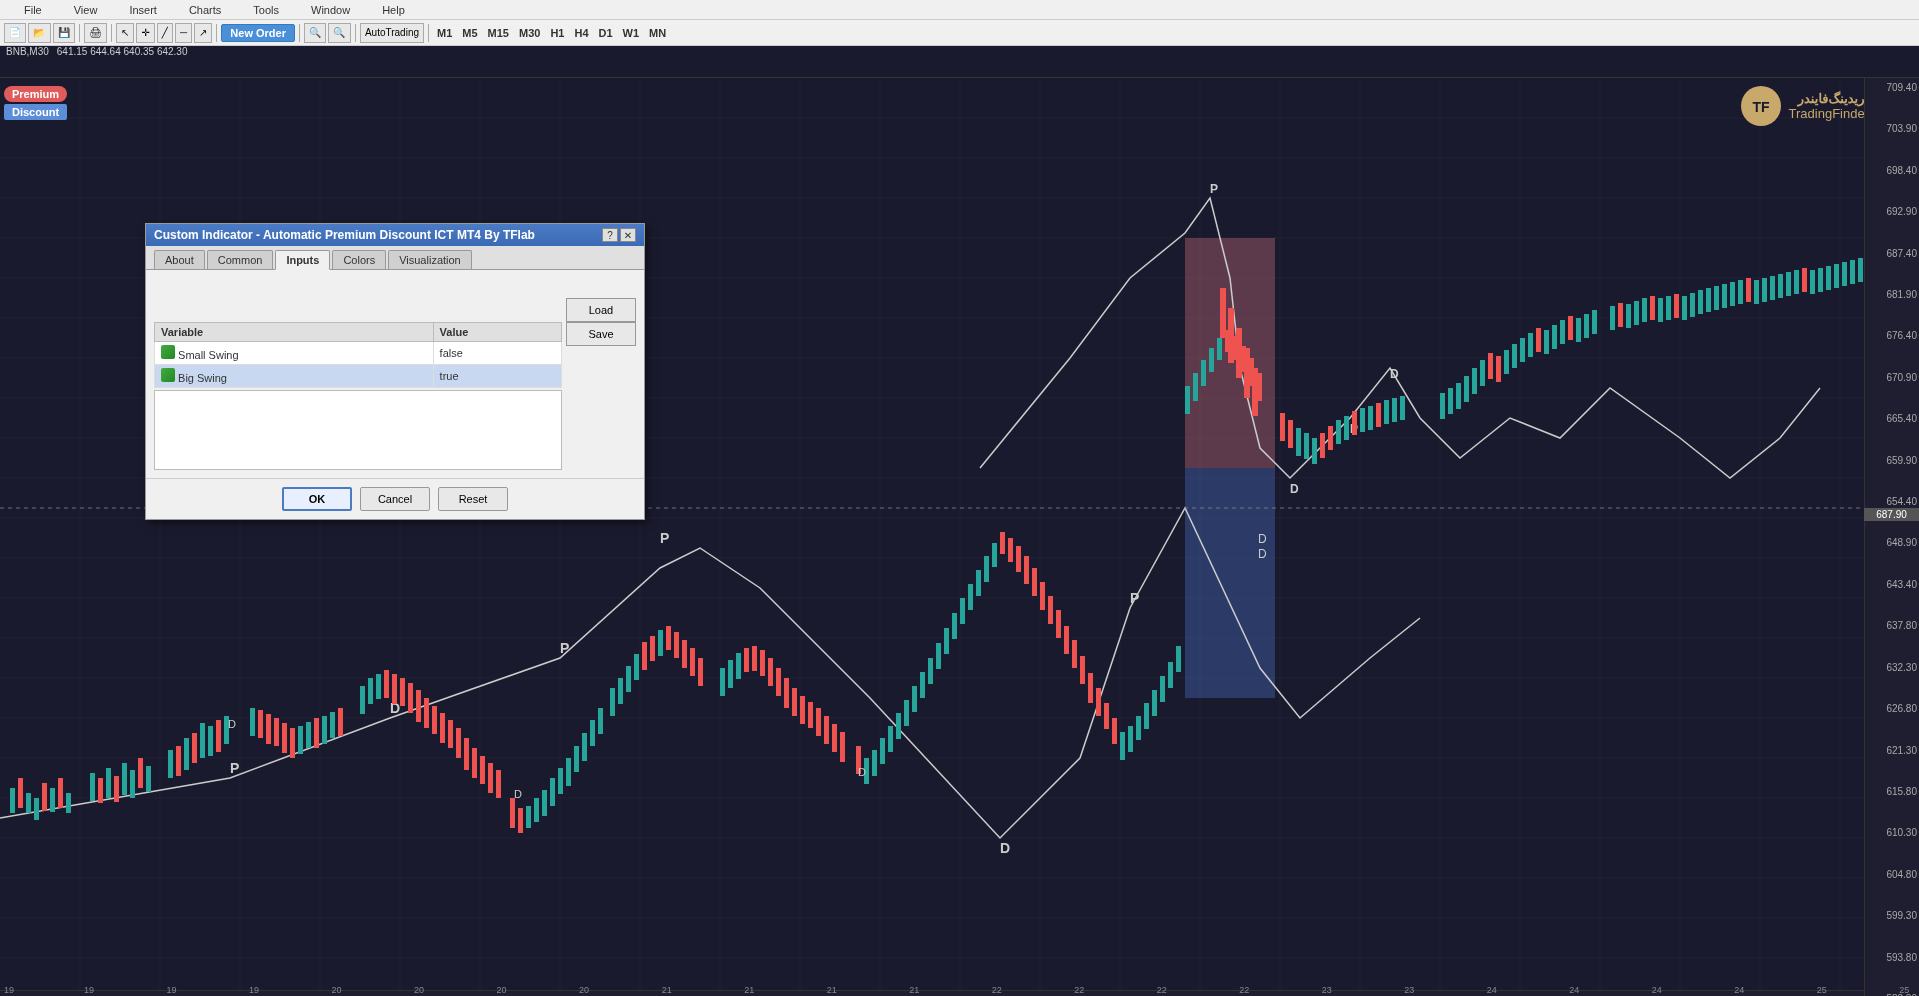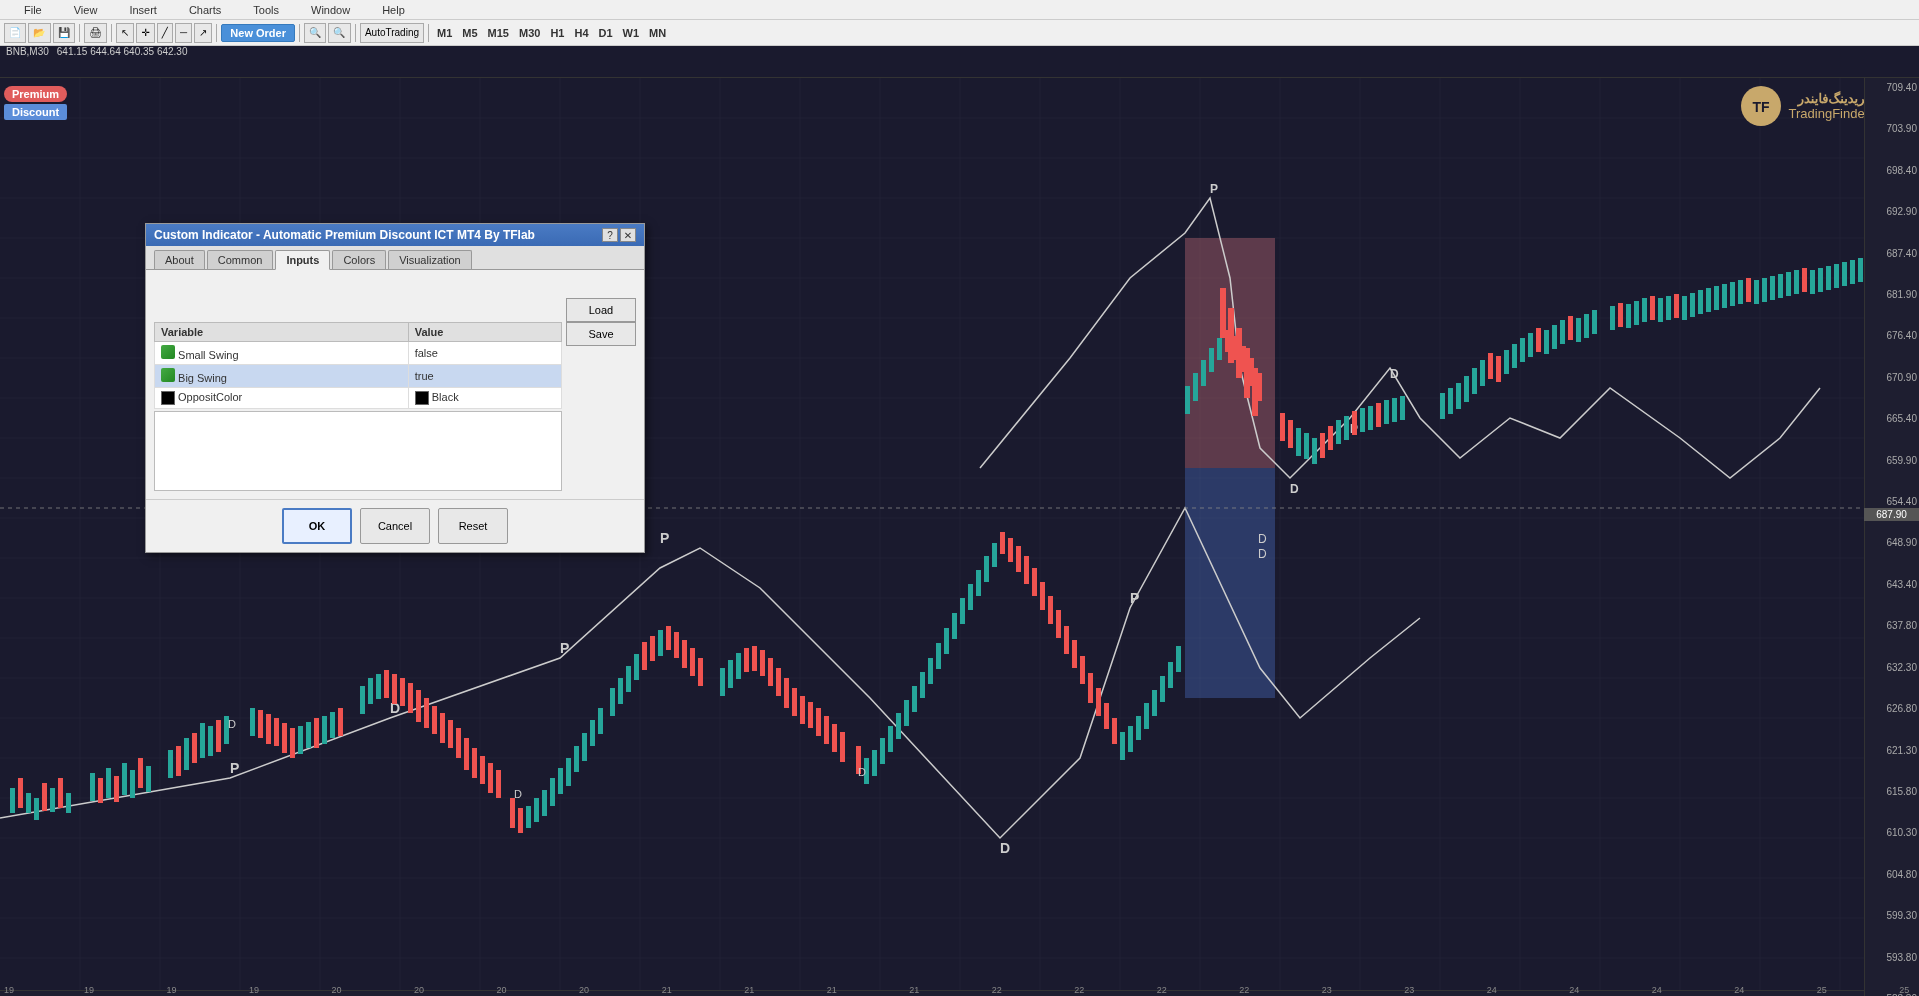--- a/index.html
+++ b/index.html
@@ -281,21 +281,21 @@
     .modal-bottom {
       display: flex;
       justify-content: center;
       gap: 8px;
       padding: 8px;
       background: #f0f0f0;
       border-top: 1px solid #ccc;
     }
     .modal-action-btn {
       width: 70px;
-      height: 36px;
+      height: 24px;
       background: #e8e8e8;
       border: 1px solid #999;
       font-size: 11px;
       cursor: pointer;
       border-radius: 2px;
     }
     .modal-ok-btn {
       background: #e8f0ff;
       border: 2px solid #4a7bc4;
       font-weight: bold;
@@ -834,30 +834,20 @@
                   </td>
                   <td>false</td>
                 </tr>
                 <tr class="selected">
                   <td>
                     <span class="icon-green-arrow"></span>
                     <span>Big Swing</span>
                   </td>
                   <td>true</td>
                 </tr>
-                <tr>
-                  <td>
-                    <span class="icon-color-swatch"></span>
-                    <span>OppositColor</span>
-                  </td>
-                  <td>
-                    <span class="icon-color-swatch"></span>
-                    <span>Black</span>
-                  </td>
-                </tr>
               </tbody>
             </table>
 
             <div class="modal-table-placeholder"></div>
           </div>
 
           <div class="modal-right-btns">
             <button class="side-btn">Load</button>
             <button class="side-btn">Save</button>
           </div>

